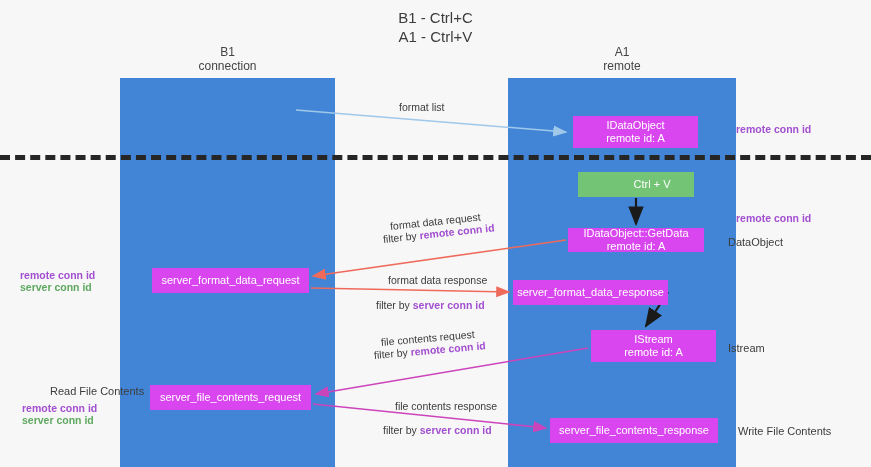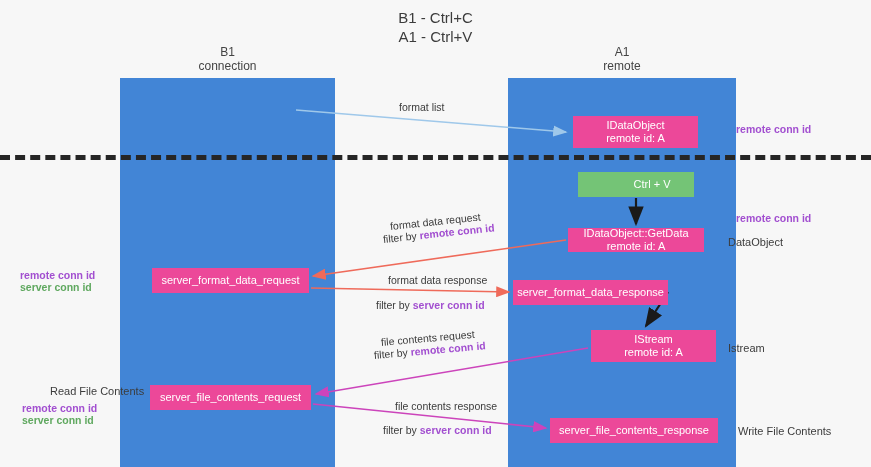--- a/index.html
+++ b/index.html
@@ -37,21 +37,21 @@
 
   
   .box{
     position:absolute;box-sizing:border-box;
     display:flex;align-items:center;justify-content:center;
     flex-direction:column;
     color:#ffffff;font-size:11px;line-height:13px;text-align:center;
     z-index:5;
   }
   .box.green{background:#74c476;}
-  .box.orange{background:#ec4899;}
+  .box.orange{background:#d946ef;}
   .box .l2{font-size:11px;}
 
   #box-ctrlc{left:160px;top:95px;width:135px;height:27px;}
   #box-idataobject{left:573px;top:116px;width:125px;height:32px;}
   #box-ctrlv{left:578px;top:172px;width:116px;height:25px;padding-left:32px;}
   #box-getdata{left:568px;top:228px;width:136px;height:24px;}
   #box-srv-fmt-req{left:152px;top:268px;width:157px;height:25px;}
   #box-srv-fmt-resp{left:513px;top:280px;width:155px;height:25px;}
   #box-istream{left:591px;top:330px;width:125px;height:32px;}
   #box-srv-file-req{left:150px;top:385px;width:161px;height:25px;}

